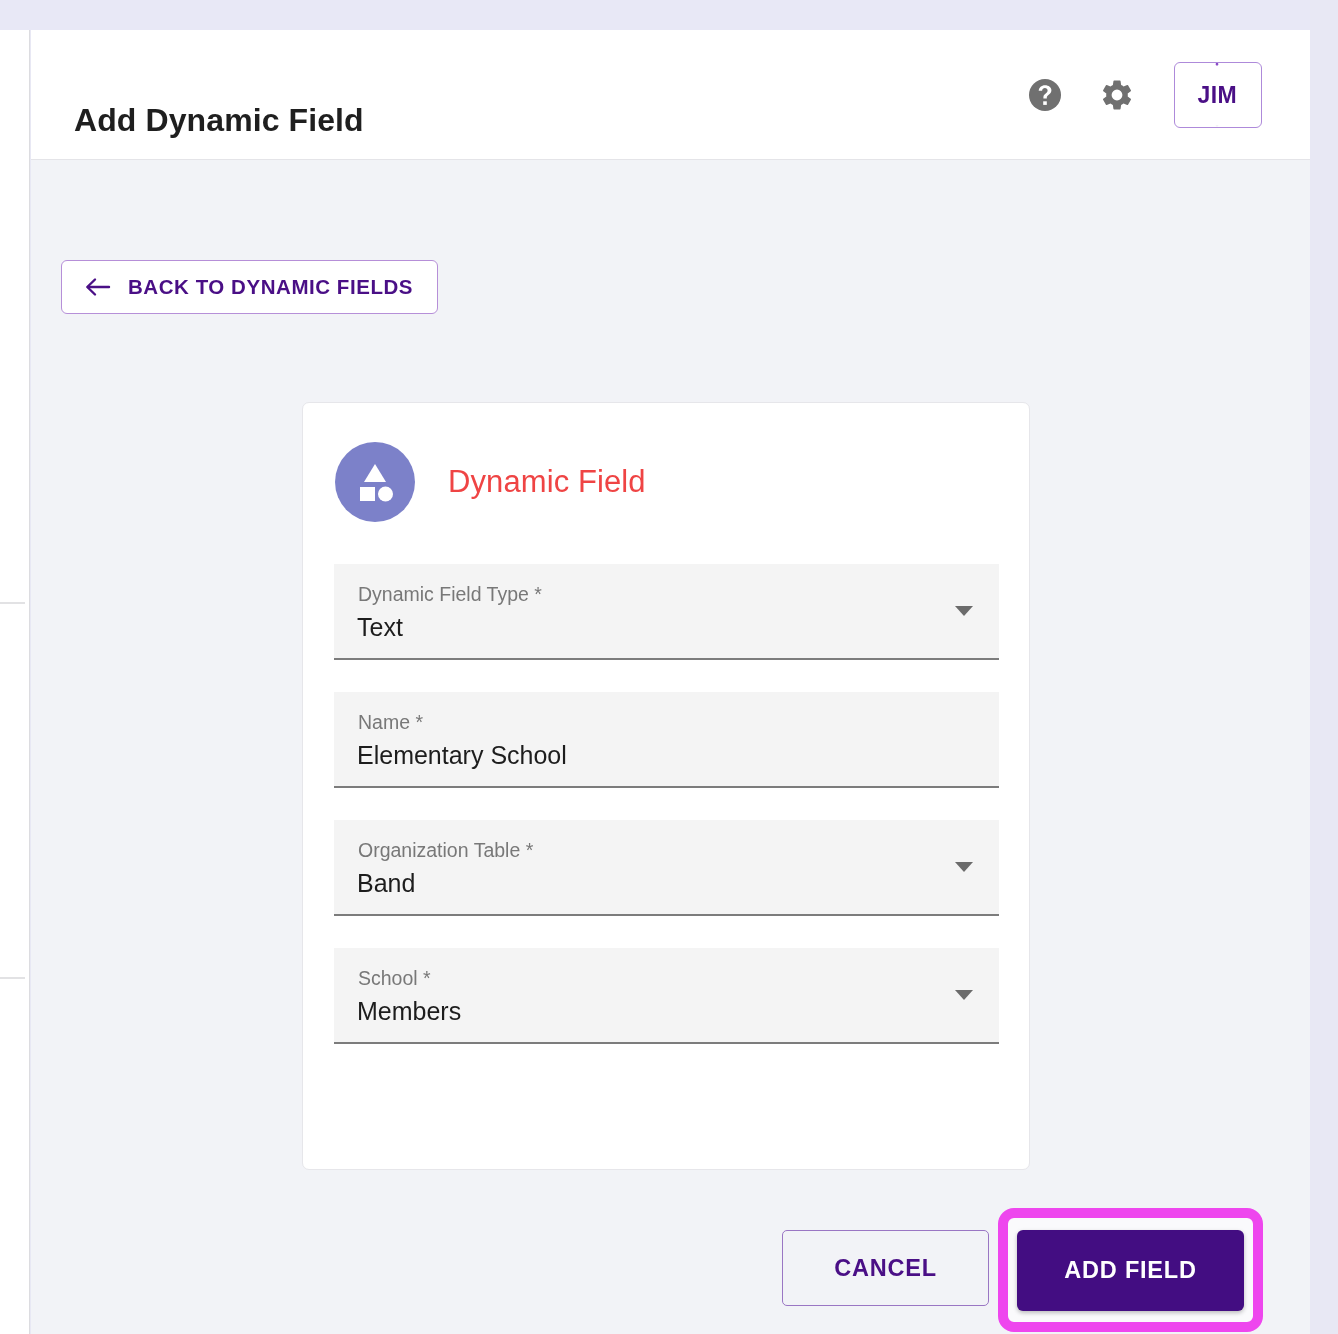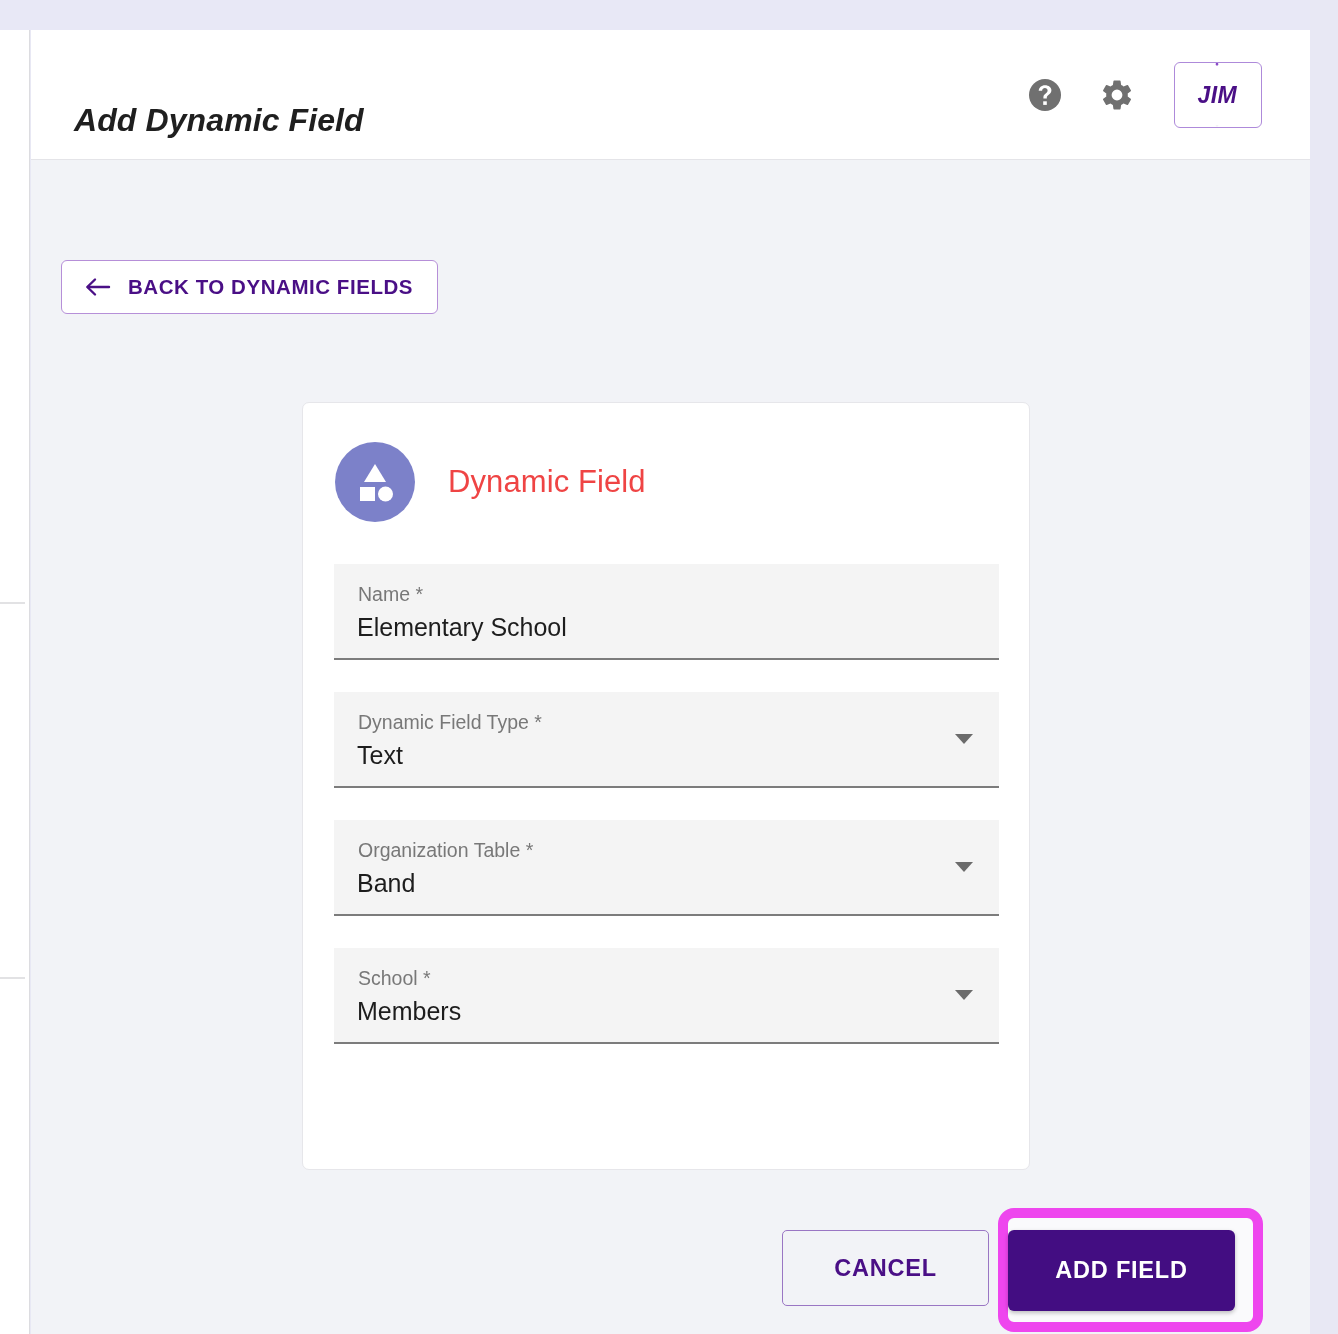--- a/index.html
+++ b/index.html
@@ -61,21 +61,20 @@
   }
 
   
   #app-header {
     position: absolute;
     left: 0; top: 0;
     width: 1279px; height: 130px;
     background: #ffffff;
     border-bottom: 1px solid #e4e4e8;
     box-sizing: border-box;
-    font-style: italic;
   }
   #page-title {
     position: absolute;
     left: 43px; top: 74px;
     font-size: 32px;
     font-weight: bold;
     color: #1f1f1f;
     letter-spacing: 0.1px;
     line-height: 1;
   }
@@ -243,21 +242,21 @@
   #add-field-highlight {
     position: absolute;
     left: 967px; top: 0px;
     width: 265px; height: 124px;
     border: 10px solid #ee46ee;
     border-radius: 16px;
     background: #fafafc;
     box-sizing: border-box;
     display: flex;
     align-items: center;
-    justify-content: flex-start;
+    justify-content: center;
   }
   #add-field-button {
     width: 227px; height: 81px;
     background: #430d82;
     border: none;
     border-radius: 6px;
     color: #ffffff;
     font-family: "Liberation Sans", sans-serif;
     font-size: 23.5px;
     font-weight: bold;
@@ -334,29 +333,29 @@
               <path d="M23 4 L34 22 L12 22 Z" fill="#ffffff"></path>
               <rect x="8" y="27" width="15" height="14" fill="#ffffff"></rect>
               <circle cx="33.5" cy="34" r="7.5" fill="#ffffff"></circle>
             </svg>
           </div>
           <div id="card-title">Dynamic Field</div>
         </div>
 
         <div id="fields">
 
-          <div class="field">
-            <span class="field-label">Name *</span>
-            <span class="field-value">Elementary School</span>
-          </div>
-
           <div class="field select">
             <span class="field-label">Dynamic Field Type *</span>
             <span class="field-value">Text</span>
             <span class="caret"></span>
+          </div>
+
+          <div class="field">
+            <span class="field-label">Name *</span>
+            <span class="field-value">Elementary School</span>
           </div>
 
           <div class="field select">
             <span class="field-label">Organization Table *</span>
             <span class="field-value">Band</span>
             <span class="caret"></span>
           </div>
 
           <div class="field select">
             <span class="field-label">School *</span>

